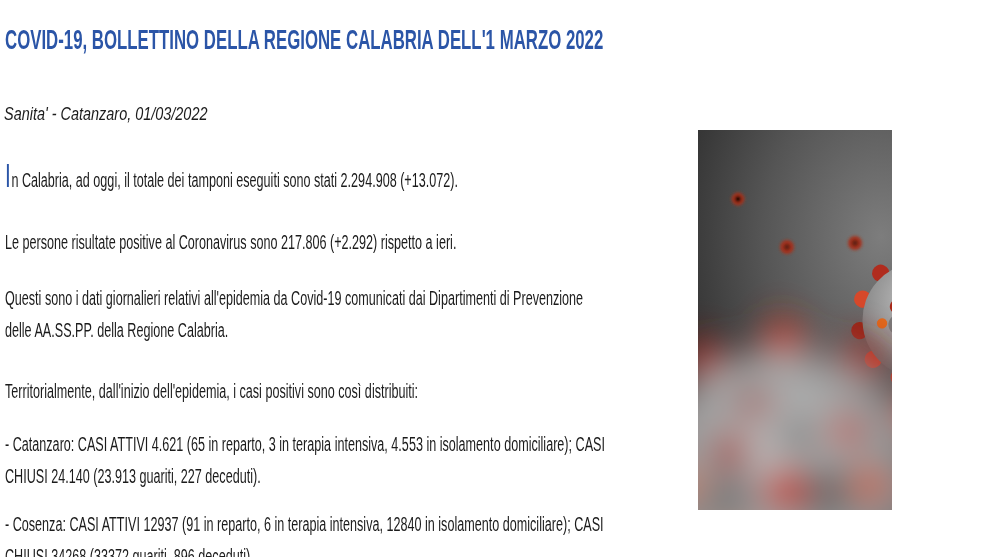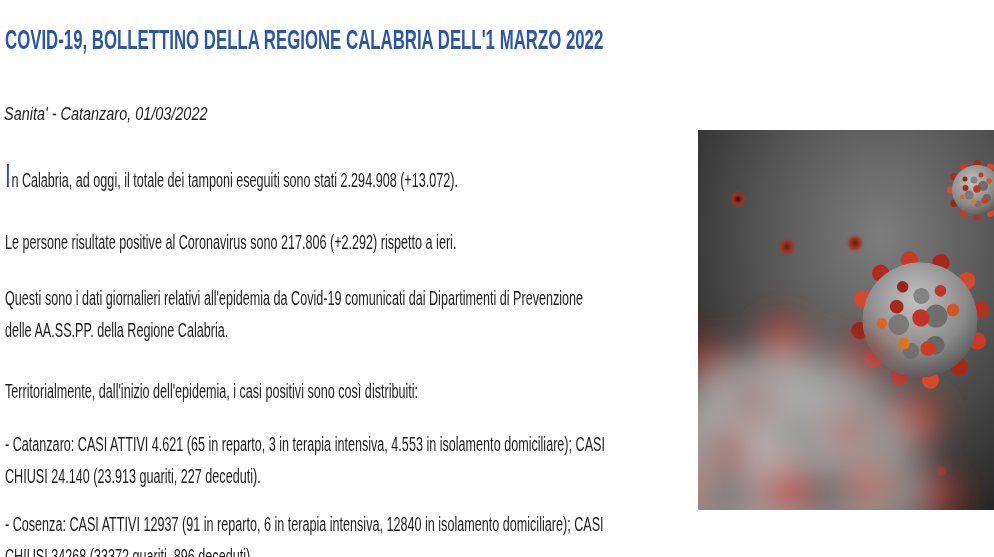--- a/index.html
+++ b/index.html
@@ -1,16 +1,16 @@
 <!DOCTYPE html>
 <html><head>
 <meta charset="utf-8">
 <style>
   html,body{margin:0;padding:0;background:#ffffff;}
-  .page{position:relative;width:994px;height:557px;background:#ffffff;overflow:hidden;
+  .page{position:relative;width:892px;height:557px;background:#ffffff;overflow:hidden;
         font-family:"Liberation Sans",sans-serif;}
   .tx{position:absolute;transform-origin:0 0;white-space:nowrap;}
   .title{left:5px;top:6px;font-size:28px;line-height:30px;font-weight:bold;color:#2b55a7;
          transform:scaleX(0.60);}
   .subtitle{left:4px;top:84px;font-size:19px;font-style:italic;color:#1d1d1d;
             transform:scaleX(0.76);}
   .para{color:#1b1b1b;font-size:20px;line-height:32px;transform:scaleX(0.63);}
   .para .ln{display:block;}
   .dropcap{color:#2b55a7;font-size:33px;line-height:32px;font-weight:500;padding-right:1px;}
   .virus-image{position:absolute;left:698px;top:130px;width:296px;height:380px;overflow:hidden;}

